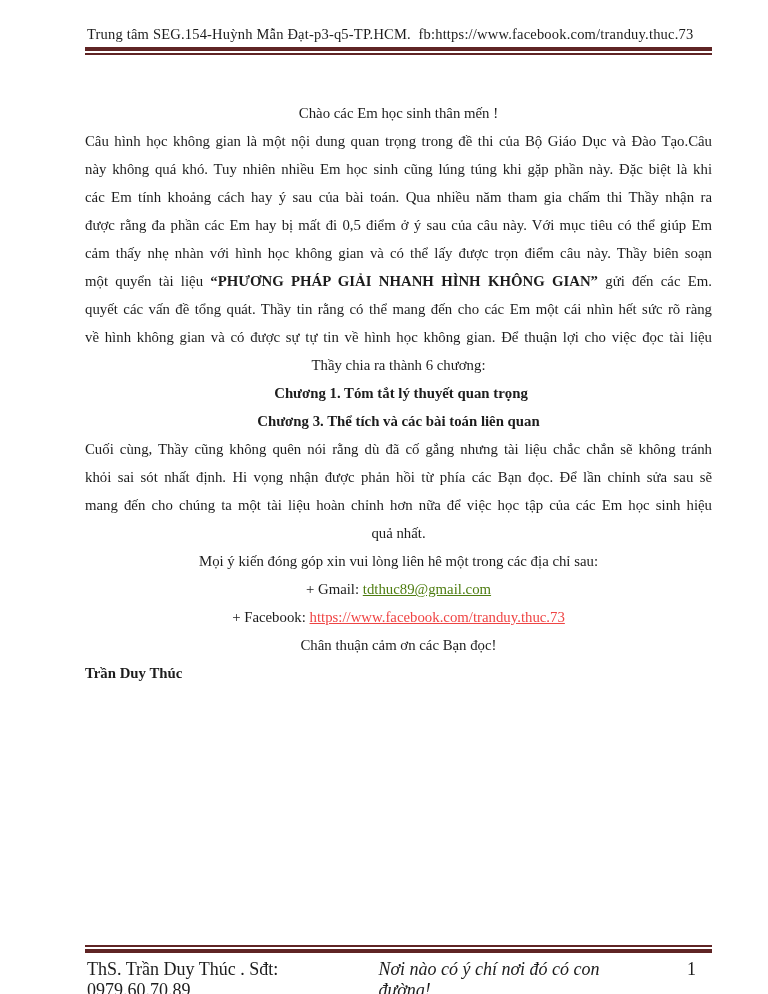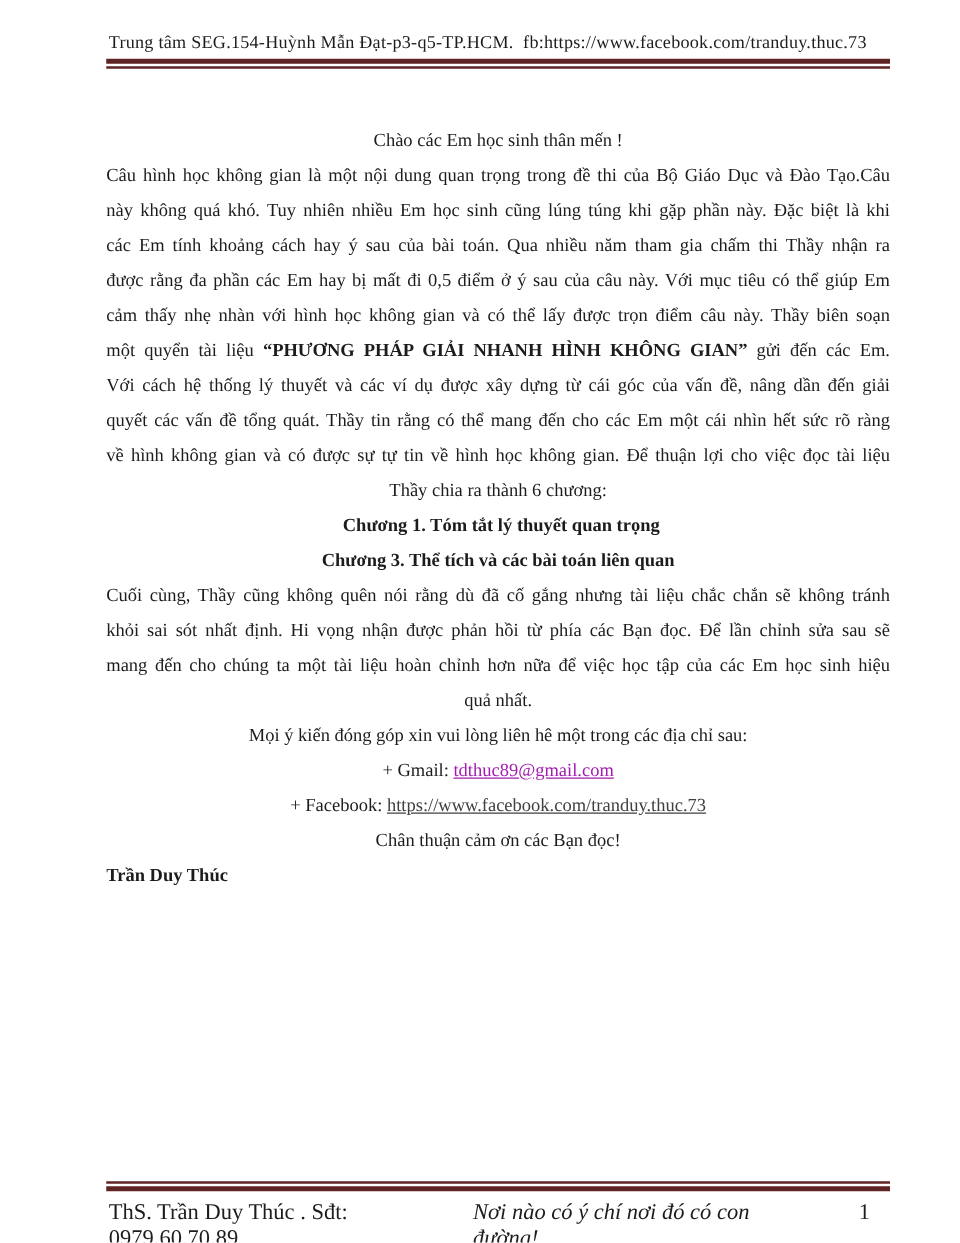--- a/index.html
+++ b/index.html
@@ -86,33 +86,32 @@
 
 
   <main class="content-col doc-body" id="body-lines">
       <div class="body-line left"><span>Chào các Em học sinh thân mến !</span></div>
       <div class="body-line justify"><span>Câu hình học không gian là một nội dung quan trọng trong đề thi của Bộ Giáo Dục và Đào Tạo.Câu</span></div>
       <div class="body-line justify"><span>này không quá khó. Tuy nhiên nhiều Em học sinh cũng lúng túng khi gặp phần này. Đặc biệt là khi</span></div>
       <div class="body-line justify"><span>các Em tính khoảng cách hay ý sau của bài toán. Qua nhiều năm tham gia chấm thi Thầy nhận ra</span></div>
       <div class="body-line justify"><span>được rằng đa phần các Em hay bị mất đi 0,5 điểm ở ý sau của câu này. Với mục tiêu có thể giúp Em</span></div>
       <div class="body-line justify"><span>cảm thấy nhẹ nhàn với hình học không gian và có thể lấy được trọn điểm câu này. Thầy biên soạn</span></div>
       <div class="body-line justify"><span>một quyển tài liệu </span><span class="bold">“PHƯƠNG PHÁP GIẢI NHANH HÌNH KHÔNG GIAN”</span><span> gửi đến các Em.</span></div>
-      <div class="body-line justify"><span>Với cách hệ thống lý thuyết và các ví dụ được xây dựng từ cái góc của vấn đề, nâng dần đến giải</span></div>
       <div class="body-line justify"><span>quyết các vấn đề tổng quát. Thầy tin rằng có thể mang đến cho các Em một cái nhìn hết sức rõ ràng</span></div>
       <div class="body-line justify"><span>về hình không gian và có được sự tự tin về hình học không gian. Để thuận lợi cho việc đọc tài liệu</span></div>
       <div class="body-line left"><span>Thầy chia ra thành 6 chương:</span></div>
       <div class="body-line left indent"><span class="bold">Chương 1. Tóm tắt lý thuyết quan trọng</span></div>
       <div class="body-line left"><span class="bold">Chương 3. Thể tích và các bài toán liên quan</span></div>
       <div class="body-line justify"><span>Cuối cùng, Thầy cũng không quên nói rằng dù đã cố gắng nhưng tài liệu chắc chắn sẽ không tránh</span></div>
       <div class="body-line justify"><span>khỏi sai sót nhất định. Hi vọng nhận được phản hồi từ phía các Bạn đọc. Để lần chỉnh sửa sau sẽ</span></div>
       <div class="body-line justify"><span>mang đến cho chúng ta một tài liệu hoàn chỉnh hơn nữa để việc học tập của các Em học sinh hiệu</span></div>
       <div class="body-line left"><span>quả nhất.</span></div>
       <div class="body-line left"><span>Mọi ý kiến đóng góp xin vui lòng liên hê một trong các địa chỉ sau:</span></div>
-      <div class="body-line left"><span>+ Gmail: </span><a href="#" style="color: #a21caf;">tdthuc89@gmail.com</a></div>
-      <div class="body-line left"><span>+ Facebook: </span><a href="#" style="color: #404040;">https://www.facebook.com/tranduy.thuc.73</a></div>
+      <div class="body-line left"><span>+ Gmail: </span><a href="#" style="color: #4d7c0f;">tdthuc89@gmail.com</a></div>
+      <div class="body-line left"><span>+ Facebook: </span><a href="#" style="color: #ef4444;">https://www.facebook.com/tranduy.thuc.73</a></div>
       <div class="body-line left"><span>Chân thuận cảm ơn các Bạn đọc!</span></div>
       <div class="body-line right"><span class="bold">Trần Duy Thúc</span></div>
     </main>
 
   <footer class="content-col doc-footer">
     <div class="rule">
       <div class="thin" style="background: rgb(95, 36, 36);"></div>
       <div class="gap"></div>
       <div class="thick" style="background: rgb(95, 36, 36);"></div>
     </div>

